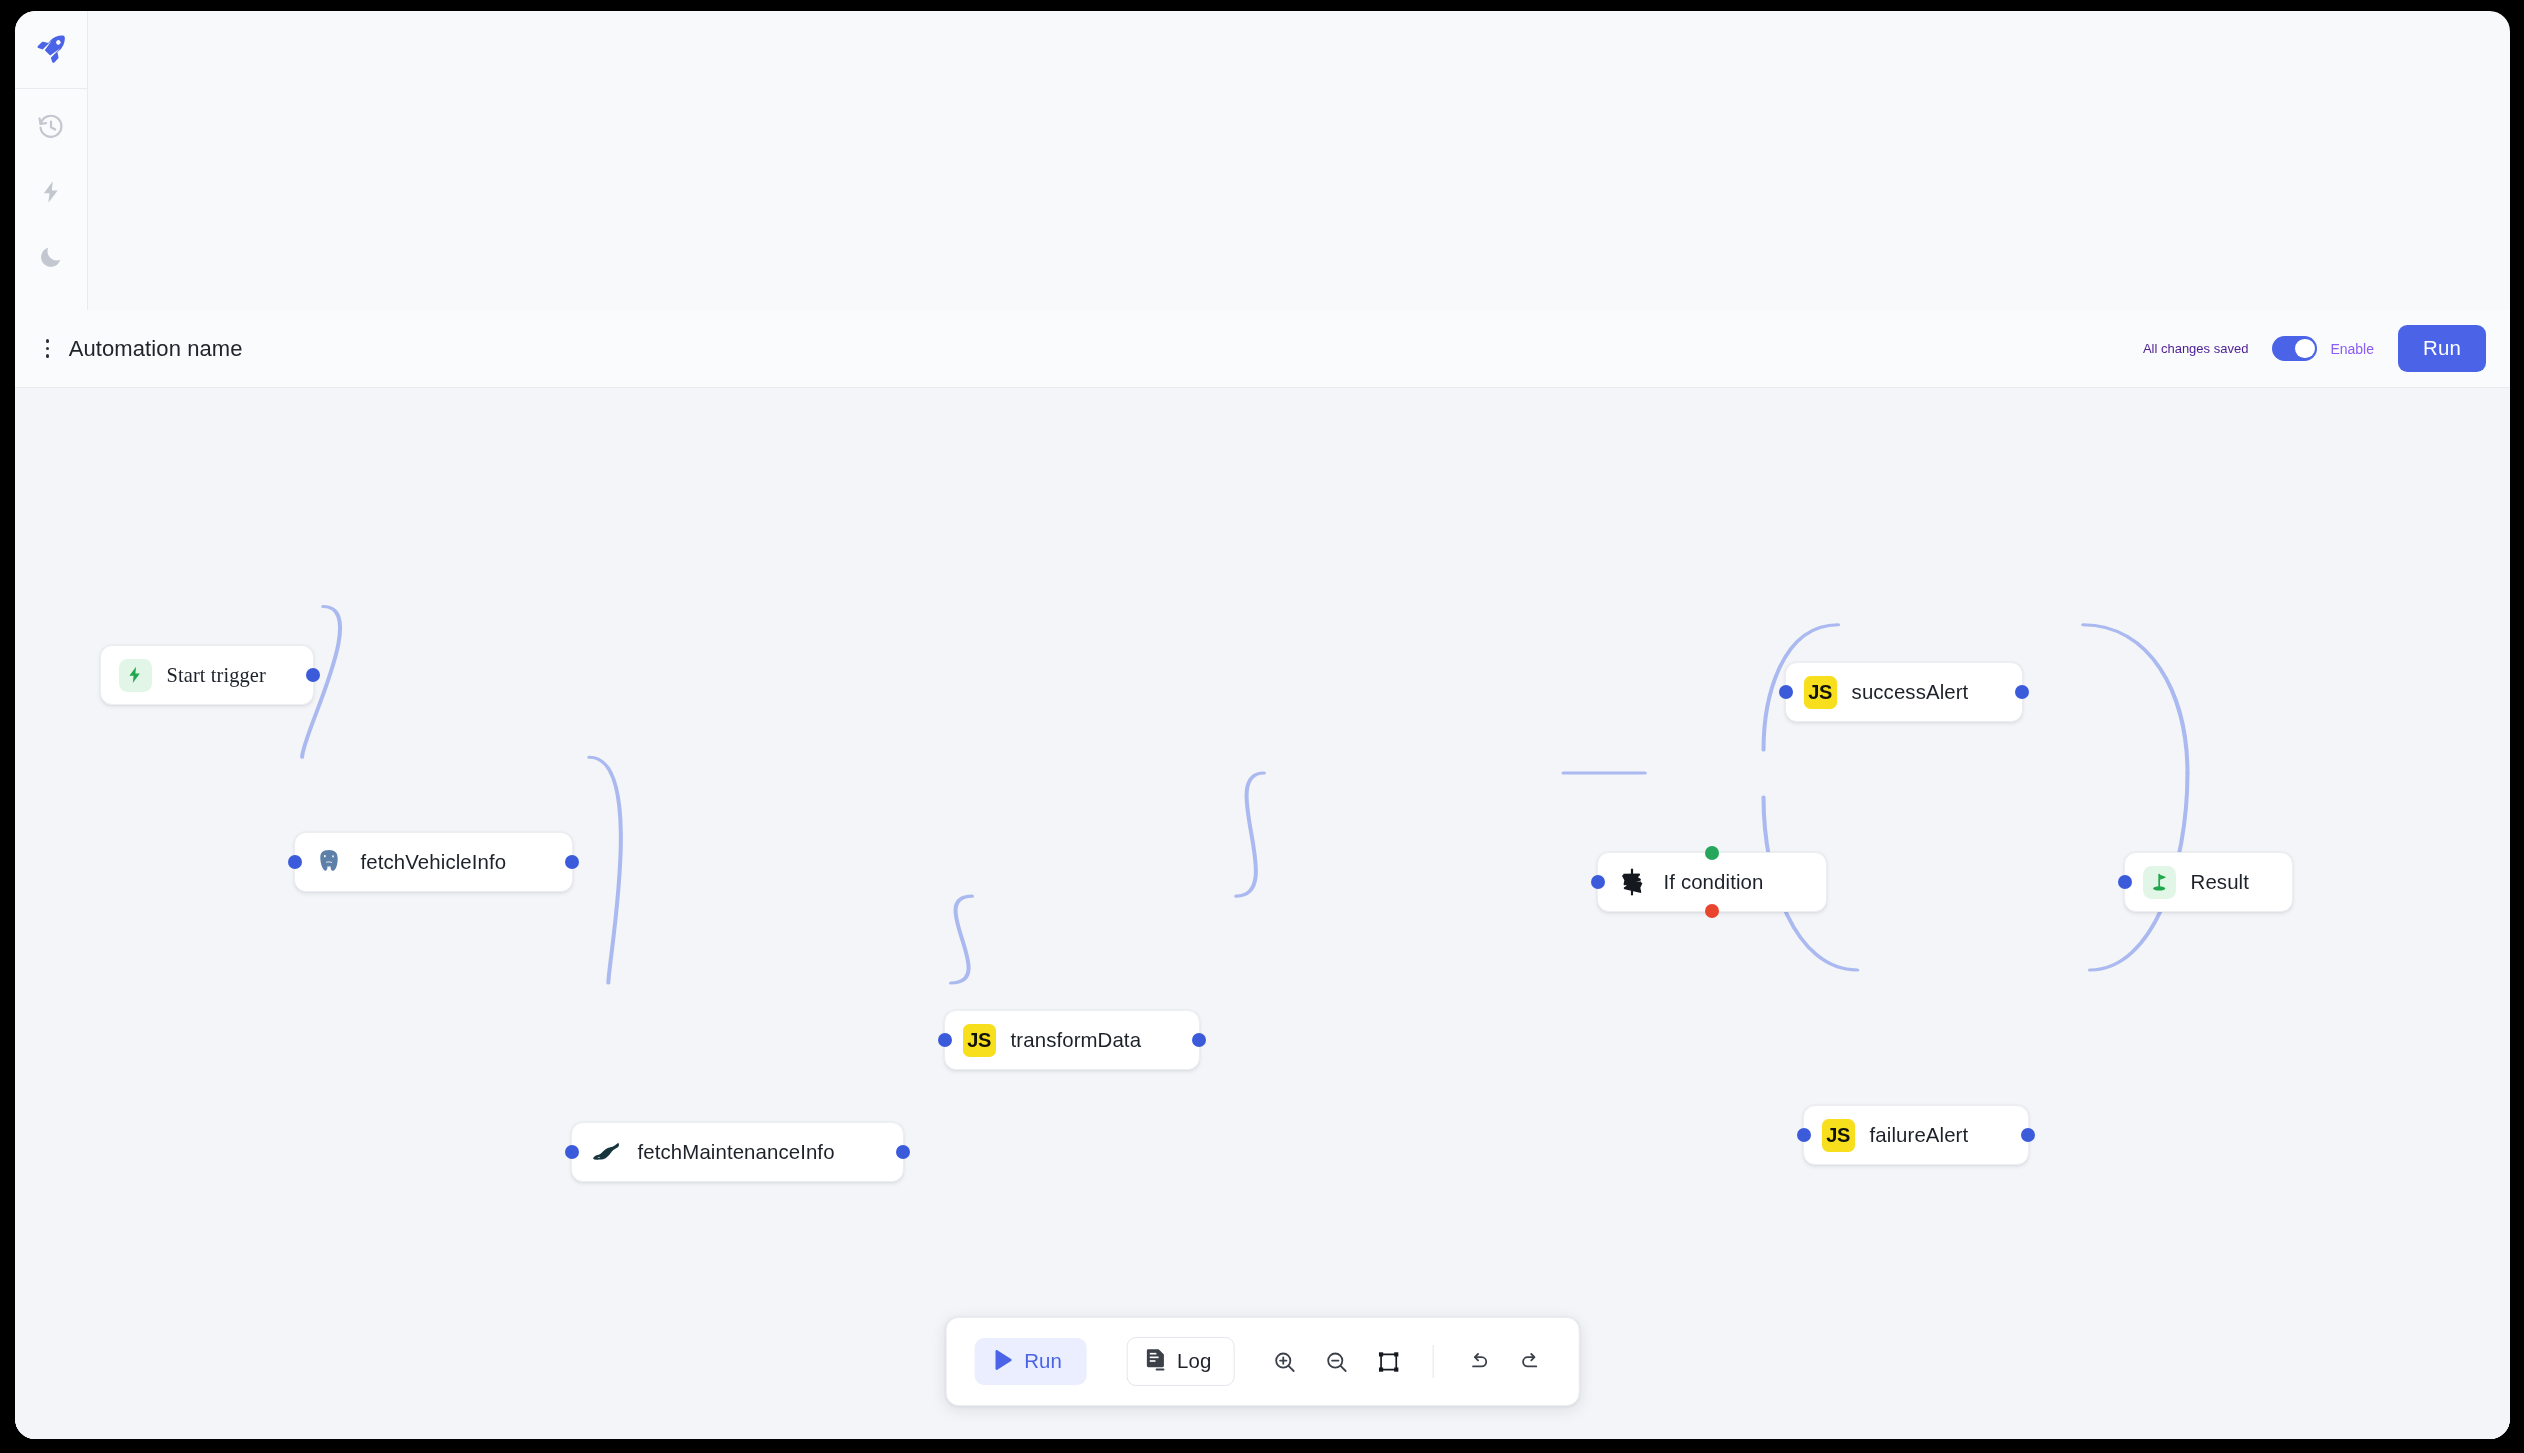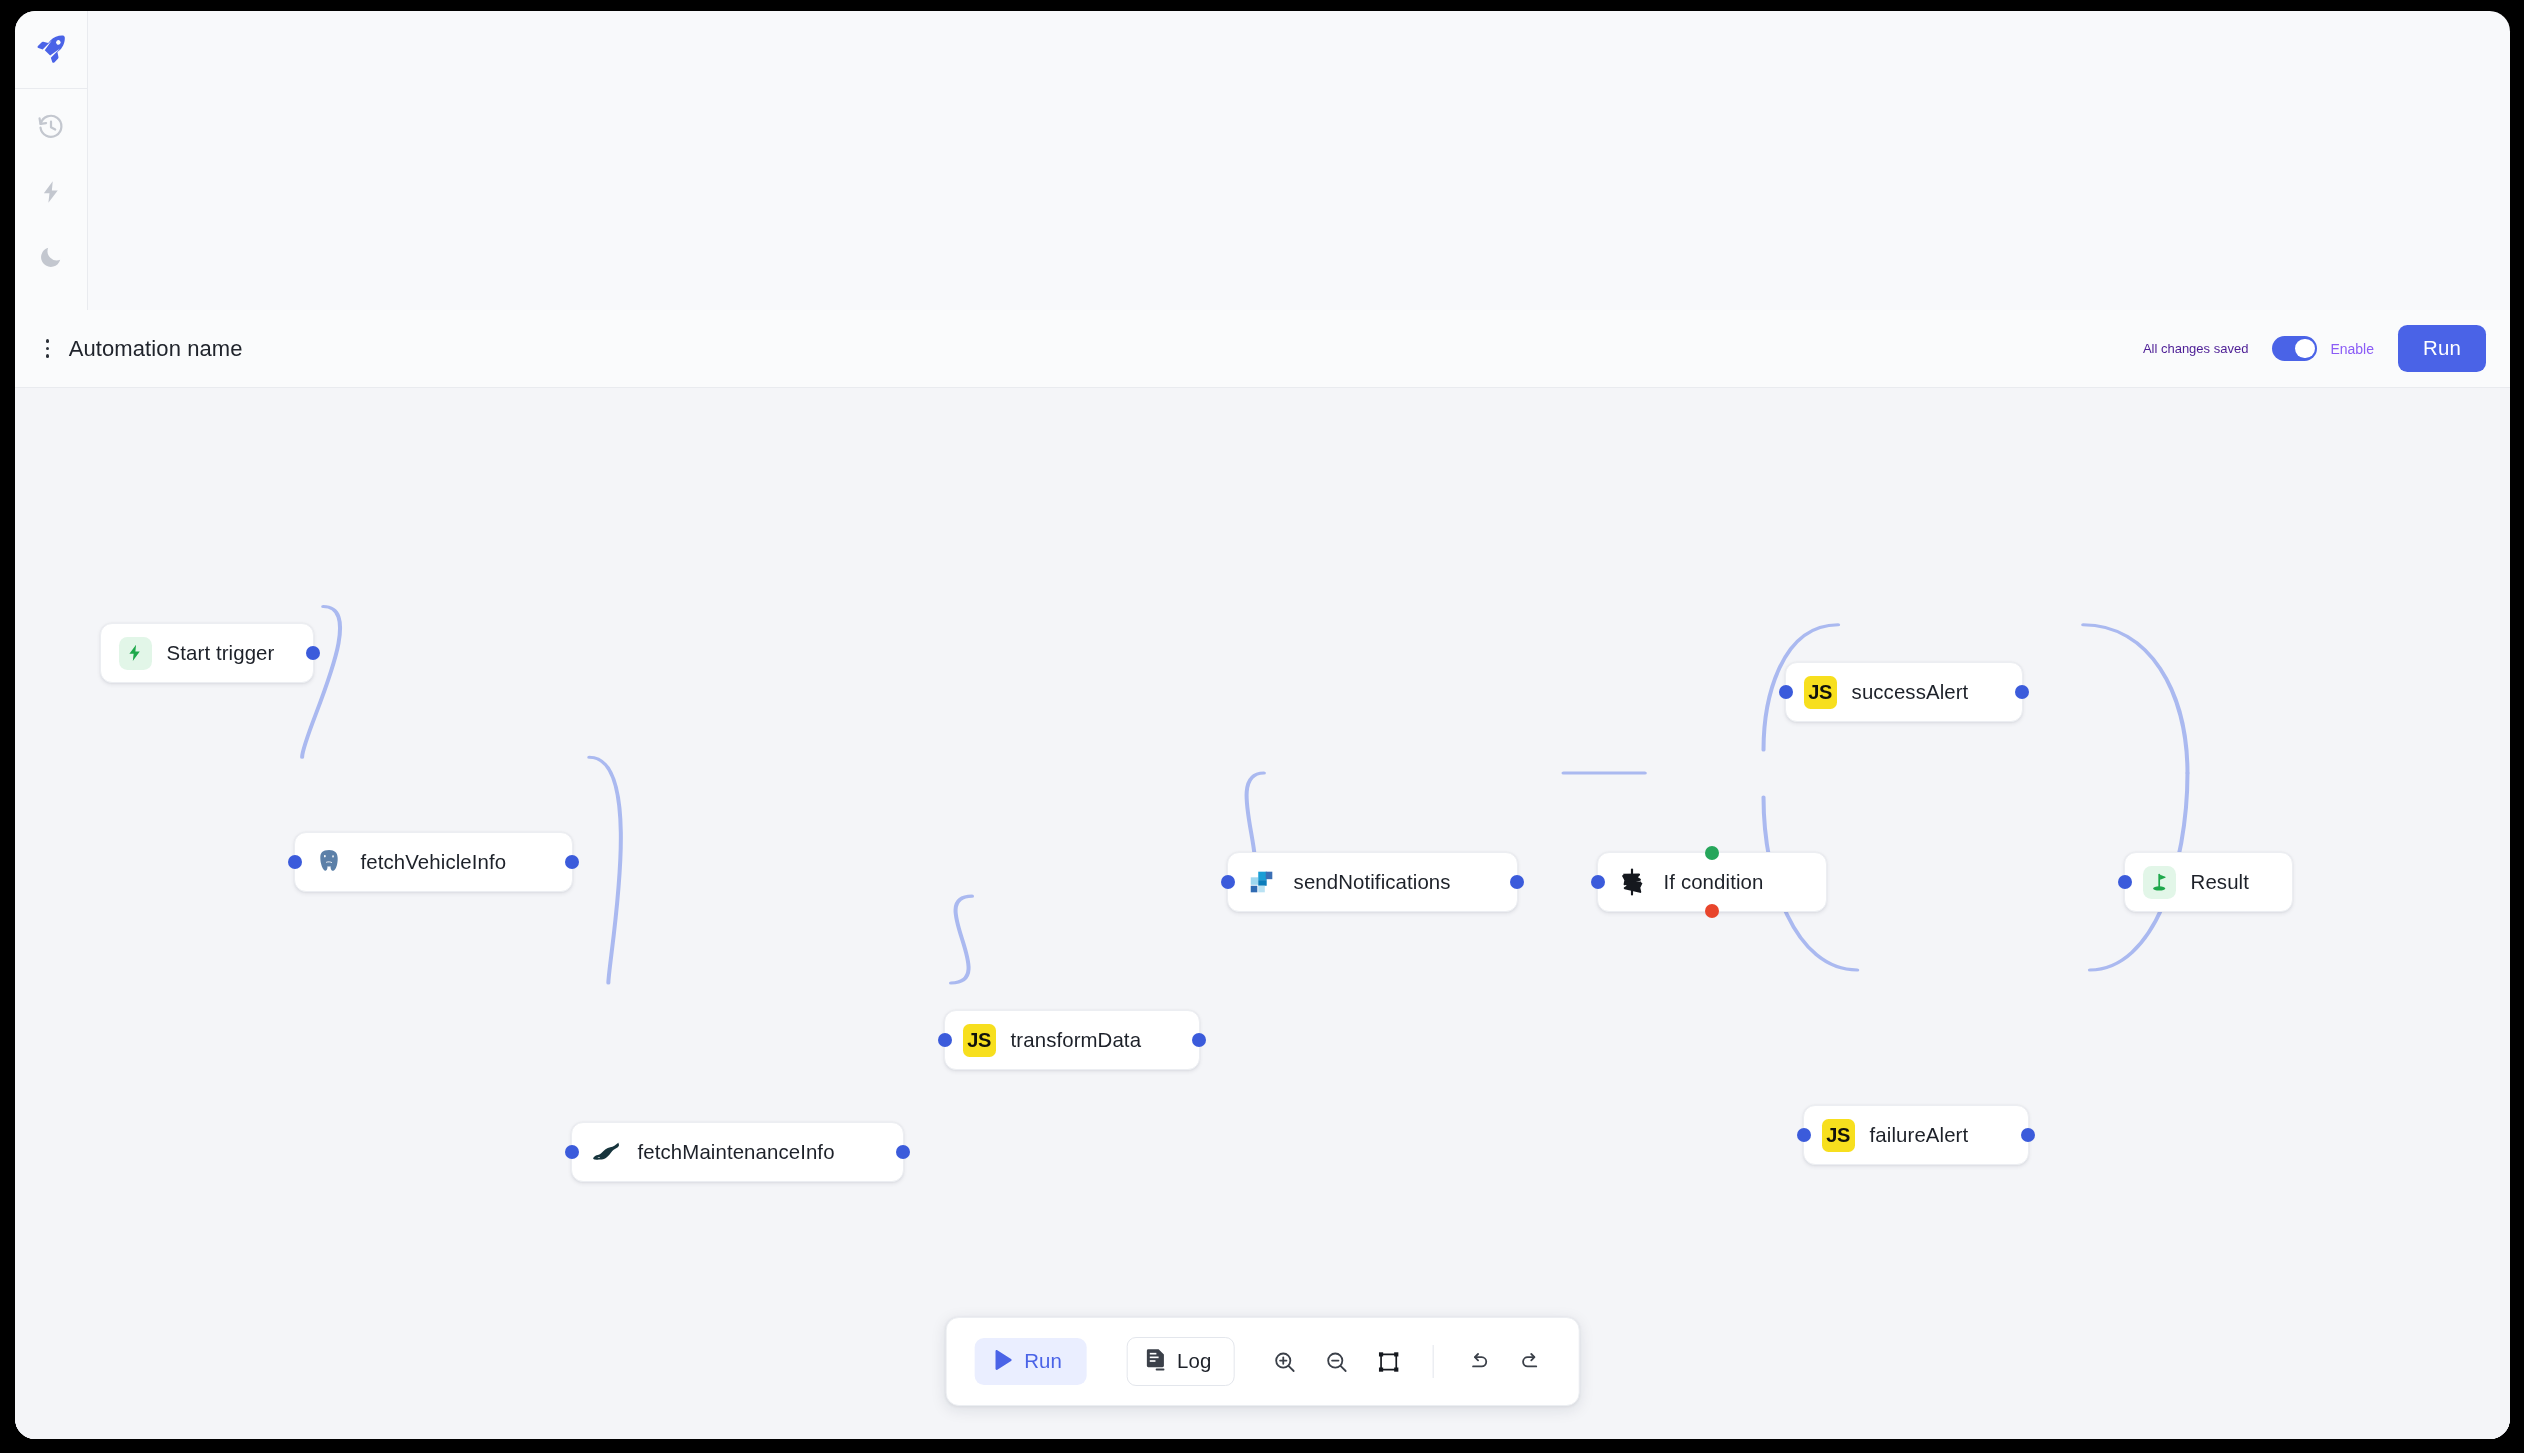--- a/index.html
+++ b/index.html
@@ -370,21 +370,21 @@
           <path d="M 1618,532 L 1703,532"></path>
           <path d="M 1827,500 C 1827,430 1845,327 1905,327"></path>
           <path d="M 1827,565 C 1827,680 1860,804 1925,804"></path>
           <path d="M 2161,327 C 2230,327 2270,420 2270,532"></path>
           <path d="M 2168,804 C 2235,804 2270,660 2270,532"></path>
         </g>
       </svg>
 
       <div id="node-layer">
 
-        <div class="node" style="left:85px; top:235px; width:214px;">
+        <div class="node" style="left:85px; top:257px; width:214px;font-family:Liberation Serif, serif;">
           <div class="node-icon green-bg">
             <svg width="19.5" height="19.5" viewBox="0 0 24 24" fill="#1ea84b">
               <path d="M13.6 2 5.4 13.1h5.2L9.6 22l8.6-11.4h-5.4z"></path>
             </svg>
           </div>
           <div class="node-label">Start trigger</div>
           <div class="handle right"></div>
         </div>
 
         <div class="node" style="left:279px; top:444px; width:279px;">
@@ -410,35 +410,20 @@
           <div class="handle right"></div>
         </div>
 
         <div class="node" style="left:929px; top:622px; width:256px;">
           <div class="node-icon js-bg">JS</div>
           <div class="node-label">transformData</div>
           <div class="handle left"></div>
           <div class="handle right"></div>
         </div>
 
-        <div class="node" style="left:1212px; top:464px; width:291px;">
-          <div class="node-icon">
-            <svg width="30" height="30" viewBox="0 0 32 32">
-              <rect x="4" y="11" width="8" height="8" fill="#9ed7ef"></rect>
-              <rect x="12" y="5" width="9" height="9" fill="#1a9ed6"></rect>
-              <rect x="20" y="5" width="7" height="8" fill="#3b6fb5"></rect>
-              <rect x="12" y="14" width="9" height="6" fill="#0b7dbb"></rect>
-              <rect x="4" y="20" width="7" height="7" fill="#2f6bb3"></rect>
-              <rect x="12" y="20" width="7" height="7" fill="#b9e2f3"></rect>
-            </svg>
-          </div>
-          <div class="node-label">sendNotifications</div>
-          <div class="handle left"></div>
-          <div class="handle right"></div>
-        </div>
 
         <div class="node" style="left:1582px; top:464px; width:230px;">
           <div class="node-icon">
             <svg width="26" height="28" viewBox="0 0 24 26" fill="#15181e">
               <rect x="11" y="0.5" width="2" height="25" rx="1"></rect>
               <path d="M4.5 4.2 19 6.1a1 1 0 0 1 .55 1.75l-2.1 1.7 2.1 1.7A1 1 0 0 1 19 13l-14.5 1.9a1 1 0 0 1-1.1-1.3l1.2-3.4-1.2-3.4a1 1 0 0 1 1.1-1.6z" transform="rotate(-9 12 9)"></path>
               <path d="M19.5 16.6 5 18.5a1 1 0 0 0-.55 1.75l2.1 1.7-2.1 1.7A1 1 0 0 0 5 25.4l14.5 1.9a1 1 0 0 0 1.1-1.3l-1.2-3.4 1.2-3.4a1 1 0 0 0-1.1-1.6z" transform="rotate(6 12 21) translate(0,-5)"></path>
             </svg>
           </div>
           <div class="node-label">If condition</div>

